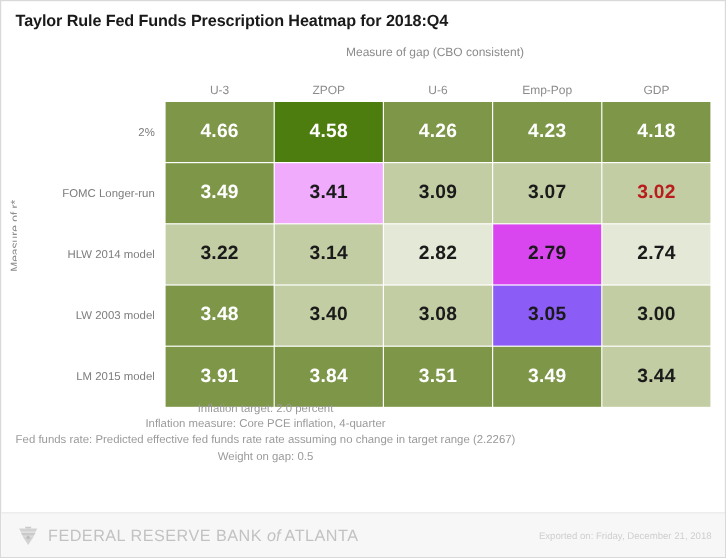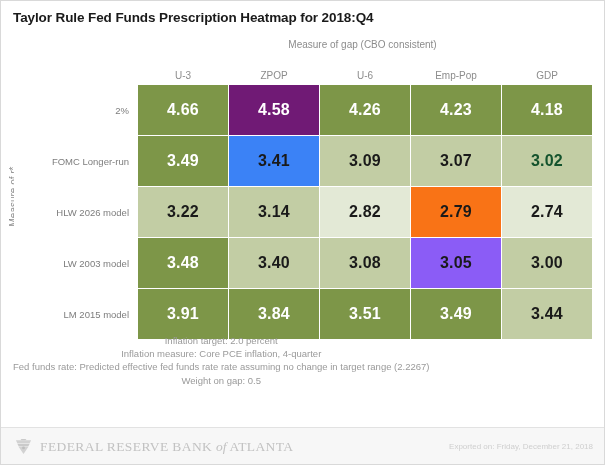--- a/index.html
+++ b/index.html
@@ -141,21 +141,21 @@
     display: flex;
     align-items: center;
     gap: 7px;
   }
   .footer-logo {
     width: 19px;
     height: 19px;
     flex: 0 0 auto;
   }
   .footer-wordmark {
-    font-family: Liberation Serif, serif;
+    font-family: Liberation Sans, sans-serif;
     font-size: 13.5px;
     color: #c2c2c2;
     letter-spacing: 0.4px;
     white-space: nowrap;
   }
   .footer-wordmark i {
     font-style: italic;
     letter-spacing: 0;
   }
   .footer-export {
@@ -195,39 +195,39 @@
           <th class="colhead">ZPOP</th>
           <th class="colhead">U-6</th>
           <th class="colhead">Emp-Pop</th>
           <th class="colhead">GDP</th>
         </tr>
       </thead>
       <tbody>
         <tr>
           <td class="rowlab">2%</td>
           <td class="cell" style="background-color: rgb(125, 150, 72); color: rgb(255, 255, 255);">4.66</td>
-          <td class="cell" style="background-color: #701a75; color: rgb(255, 255, 255);">4.58</td>
+          <td class="cell" style="background-color: #4d7c0f; color: rgb(255, 255, 255);">4.58</td>
           <td class="cell" style="background-color: rgb(125, 150, 72); color: rgb(255, 255, 255);">4.26</td>
           <td class="cell" style="background-color: rgb(125, 150, 72); color: rgb(255, 255, 255);">4.23</td>
           <td class="cell" style="background-color: rgb(125, 150, 72); color: rgb(255, 255, 255);">4.18</td>
         </tr>
         <tr>
           <td class="rowlab">FOMC Longer-run</td>
           <td class="cell" style="background-color: rgb(125, 150, 72); color: rgb(255, 255, 255);">3.49</td>
-          <td class="cell" style="background-color: #3b82f6; color: rgb(26, 26, 26); margin-top: 40px;">3.41</td>
+          <td class="cell" style="background-color: #f0abfc; color: rgb(26, 26, 26); margin-top: 40px;">3.41</td>
           <td class="cell" style="background-color: rgb(194, 205, 164); color: rgb(26, 26, 26);">3.09</td>
           <td class="cell" style="background-color: rgb(194, 205, 164); color: rgb(26, 26, 26);">3.07</td>
-          <td class="cell" style="background-color: rgb(194, 205, 164); color: #14532d;">3.02</td>
-        </tr>
-        <tr>
-          <td class="rowlab">HLW 2026 model</td>
+          <td class="cell" style="background-color: rgb(194, 205, 164); color: #b91c1c;">3.02</td>
+        </tr>
+        <tr>
+          <td class="rowlab">HLW 2014 model</td>
           <td class="cell" style="background-color: rgb(194, 205, 164); color: rgb(26, 26, 26);">3.22</td>
           <td class="cell" style="background-color: rgb(194, 205, 164); color: rgb(26, 26, 26);">3.14</td>
           <td class="cell" style="background-color: rgb(227, 233, 214); color: rgb(26, 26, 26);">2.82</td>
-          <td class="cell" style="background-color: #f97316; color: rgb(26, 26, 26);">2.79</td>
+          <td class="cell" style="background-color: #d946ef; color: rgb(26, 26, 26);">2.79</td>
           <td class="cell" style="background-color: rgb(227, 233, 214); color: rgb(26, 26, 26);">2.74</td>
         </tr>
         <tr>
           <td class="rowlab">LW 2003 model</td>
           <td class="cell" style="background-color: rgb(125, 150, 72); color: rgb(255, 255, 255);">3.48</td>
           <td class="cell" style="background-color: rgb(194, 205, 164); color: rgb(26, 26, 26);">3.40</td>
           <td class="cell" style="background-color: rgb(194, 205, 164); color: rgb(26, 26, 26);">3.08</td>
           <td class="cell" style="background-color: #8b5cf6; color: rgb(26, 26, 26);">3.05</td>
           <td class="cell" style="background-color: rgb(194, 205, 164); color: rgb(26, 26, 26);">3.00</td>
         </tr>

